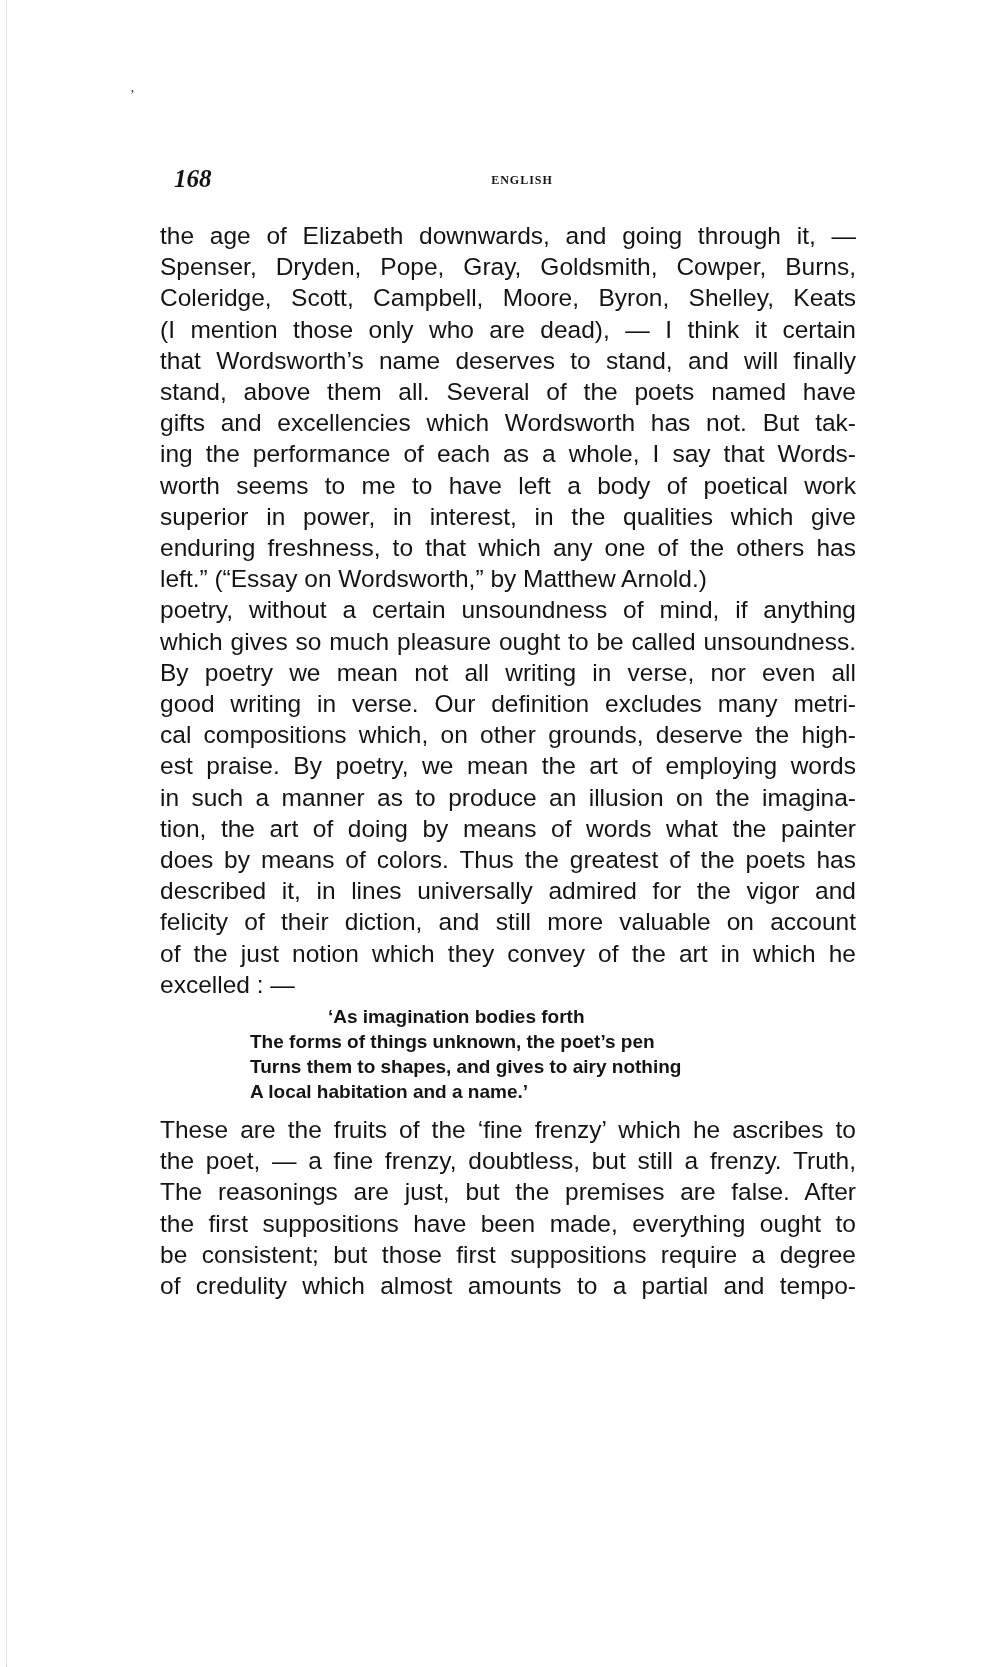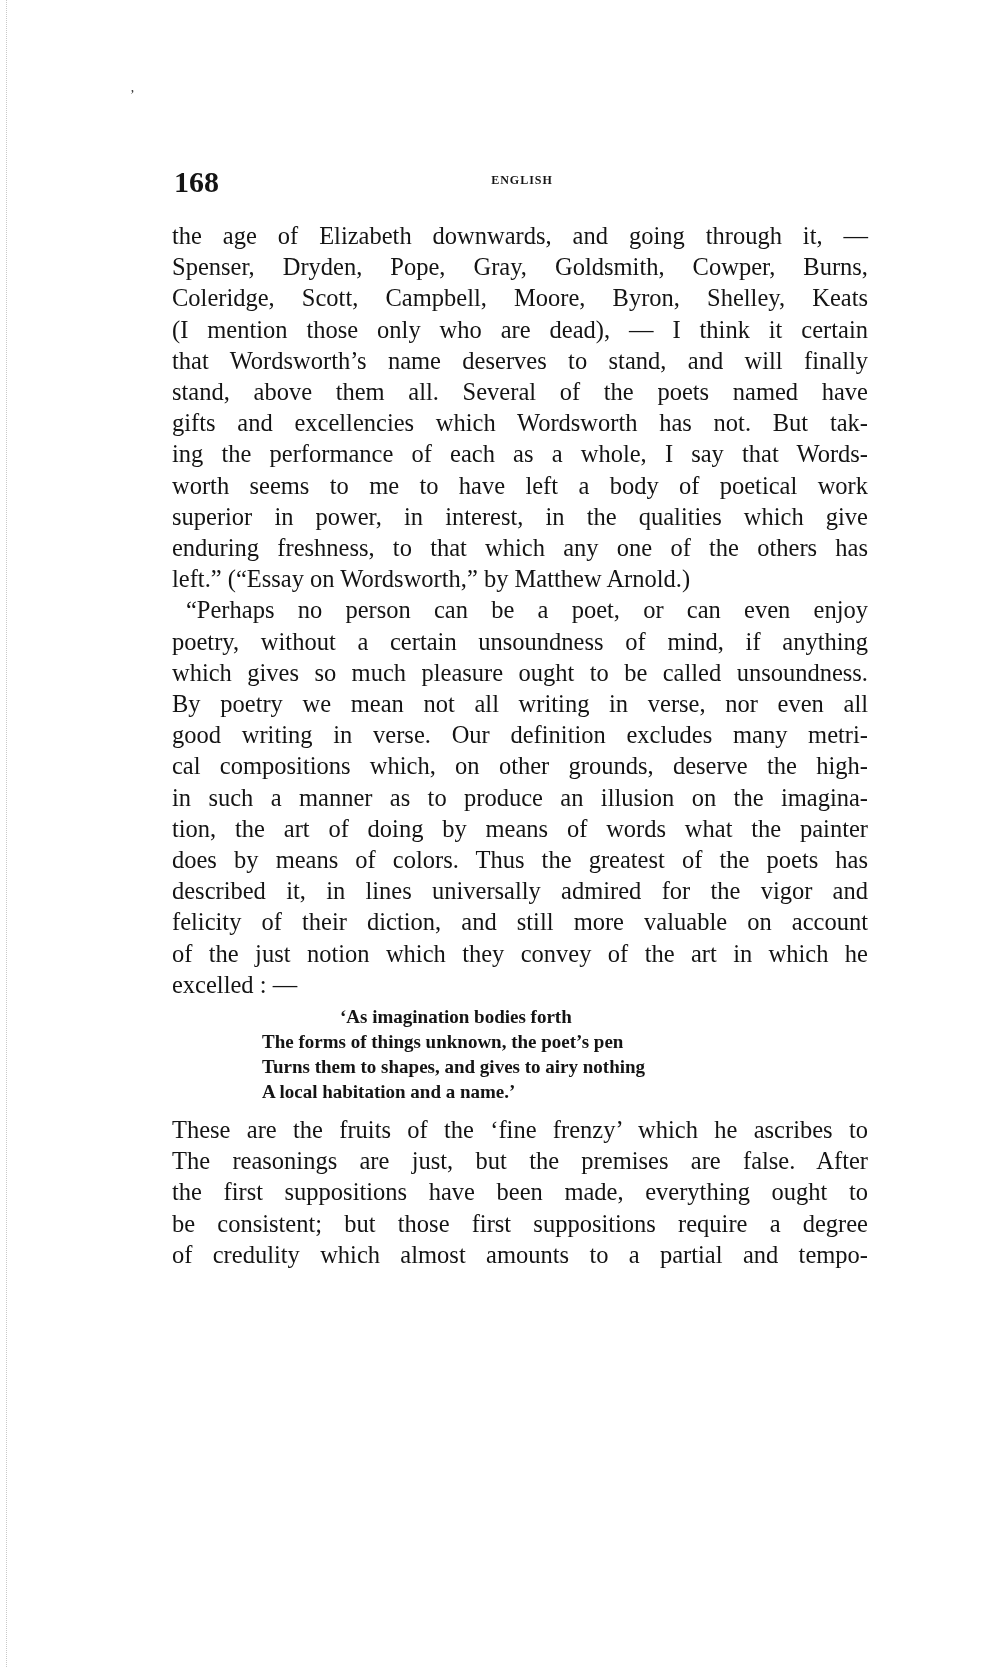--- a/index.html
+++ b/index.html
@@ -11,31 +11,32 @@
   }
   .dotted-edge {
     position: absolute; left: 6px; top: 0; width: 0; height: 1667px;
     border-left: 1px dotted #c8c8c8;
   }
   .mark { position: absolute; color: #333; font-size: 14px; font-family: "Liberation Serif", serif; }
   .header {
     position: absolute; top: 165px; left: 174px; width: 696px; height: 40px;
   }
   .page-number {
-    position: absolute; left: 0; top: 0; font-size: 30px; font-weight: bold;
+    position: absolute; left: 0; top: 0; font-size: 25px; font-weight: bold;
     font-family: "Liberation Serif", serif;
+    font-style: italic;
   }
   .running-head {
     position: absolute; left: 0; right: 0; top: 8px; text-align: center;
     font-size: 12px; font-weight: bold; letter-spacing: 1px;
     font-family: "Liberation Serif", serif;
   }
   .body-text {
-    position: absolute; left: 172px; top: 220px; width: 696px;
-    font-family: Liberation Serif, serif; font-size: 24.5px; line-height: 31.2px;
+    position: absolute; left: 160px; top: 220px; width: 696px;
+    font-family: Liberation Sans, sans-serif; font-size: 24.5px; line-height: 31.2px;
     text-align: justify;
   }
   .para { margin: 0; text-align: justify; text-align-last: justify; }
   .line { display: block; text-align: justify; text-align-last: justify; white-space: nowrap; }
   .line.end { text-align-last: left; }
   .verse {
     margin: 4px 0 10px 90px; font-size: 19px; line-height: 25px; font-weight: bold;
   }
   .verse .vl { display: block; }
   .verse .vl.first { padding-left: 78px; }
@@ -61,41 +62,42 @@
         <span class="line">that Wordsworth’s name deserves to stand, and will finally</span>
         <span class="line">stand, above them all. Several of the poets named have</span>
         <span class="line">gifts and excellencies which Wordsworth has not. But tak-</span>
         <span class="line">ing the performance of each as a whole, I say that Words-</span>
         <span class="line">worth seems to me to have left a body of poetical work</span>
         <span class="line">superior in power, in interest, in the qualities which give</span>
         <span class="line">enduring freshness, to that which any one of the others has</span>
         <span class="line end">left.” (“Essay on Wordsworth,” by Matthew Arnold.)</span>
       </div>
     <div class="para" id="p1" style="padding-left:0">
-        <span class="line" style="padding-left: 14px;">“Perhaps no person can be a poet, or can even enjoy</span>
         <span class="line">poetry, without a certain unsoundness of mind, if anything</span>
         <span class="line">which gives so much pleasure ought to be called unsoundness.</span>
         <span class="line">By poetry we mean not all writing in verse, nor even all</span>
         <span class="line">good writing in verse. Our definition excludes many metri-</span>
         <span class="line">cal compositions which, on other grounds, deserve the high-</span>
+        <span class="line">est praise. By poetry, we mean the art of employing words</span>
         <span class="line">in such a manner as to produce an illusion on the imagina-</span>
         <span class="line">tion, the art of doing by means of words what the painter</span>
         <span class="line">does by means of colors. Thus the greatest of the poets has</span>
         <span class="line">described it, in lines universally admired for the vigor and</span>
         <span class="line">felicity of their diction, and still more valuable on account</span>
         <span class="line">of the just notion which they convey of the art in which he</span>
         <span class="line end">excelled : —</span>
       </div>
     <div class="verse">
       <span class="vl first">‘As imagination bodies forth</span>
       <span class="vl">The forms of things unknown, the poet’s pen</span>
       <span class="vl">Turns them to shapes, and gives to airy nothing</span>
       <span class="vl">A local habitation and a name.’</span>
     </div>
     <div class="para" id="p2">
         <span class="line">These are the fruits of the ‘fine frenzy’ which he ascribes to</span>
+        <span class="line">the poet, — a fine frenzy, doubtless, but still a frenzy. Truth,</span>
         <span class="line">The reasonings are just, but the premises are false. After</span>
         <span class="line">the first suppositions have been made, everything ought to</span>
         <span class="line">be consistent; but those first suppositions require a degree</span>
         <span class="line">of credulity which almost amounts to a partial and tempo-</span>
       </div>
   </div>
 </div>
 
 </body></html>

